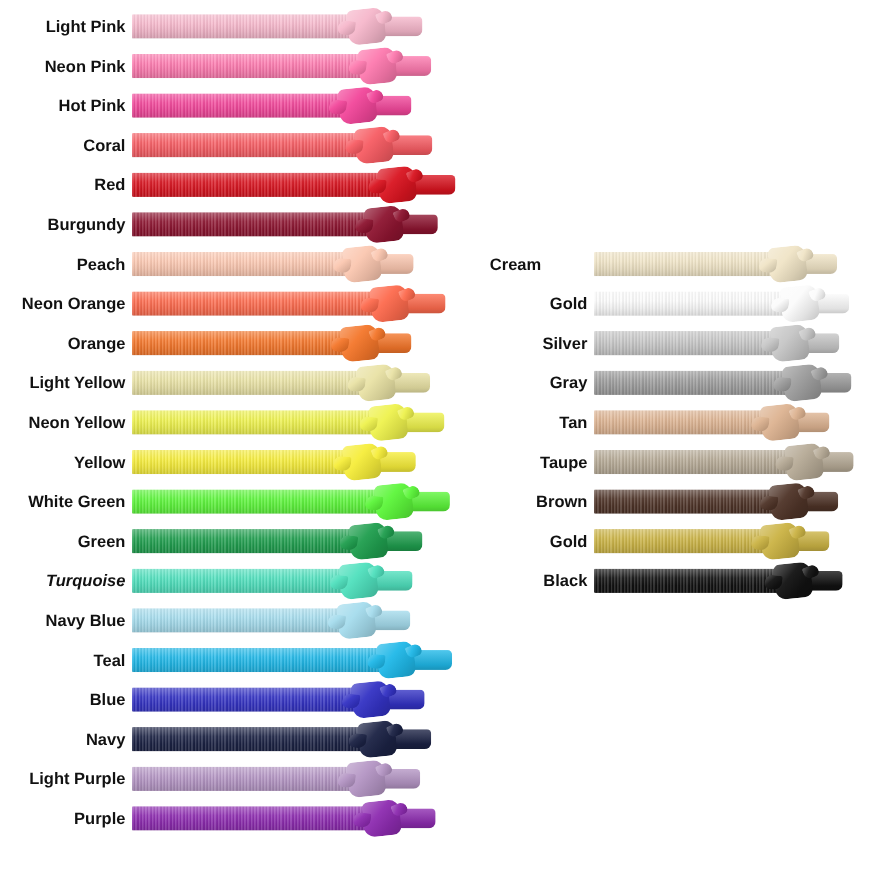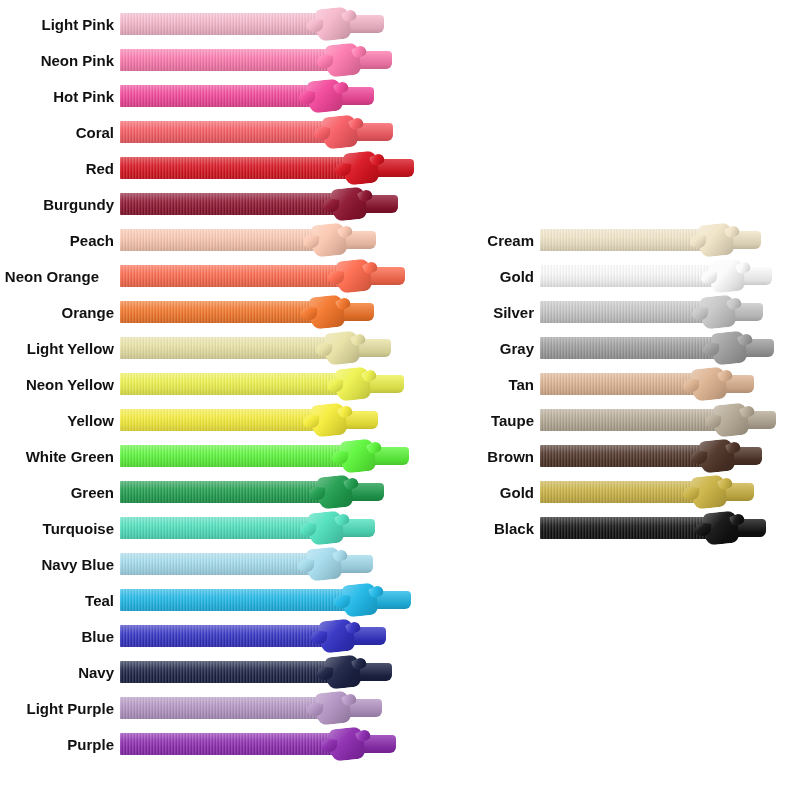--- a/index.html
+++ b/index.html
@@ -175,21 +175,21 @@
       </div>
       <div class="swatch-row" style="top: 216px; left: 0px; width: 380px;">
         <div class="swatch-label" style="width: 120px;">Peach</div>
         <div class="band-wrap" style="width: 260px;">
           <div class="tail" style="left: 224px; width: 32px; background-color: rgb(251, 199, 176);"></div>
           <div class="band" style="width: 200px; background-color: rgb(251, 199, 176);"></div>
           <div class="band-sheen" style="width: 200px;"></div>
           <div class="knot" style="left: 192px; background-color: rgb(251, 199, 176);"></div>
         </div>
       </div>
-      <div class="swatch-row" style="top: 252px; left: 0px; width: 380px; gap: 15px;">
+      <div class="swatch-row" style="top: 252px; left: 0px; width: 380px;">
         <div class="swatch-label" style="width: 120px;">Neon Orange</div>
         <div class="band-wrap" style="width: 260px;">
           <div class="tail" style="left: 249px; width: 36px; background-color: rgb(253, 106, 77);"></div>
           <div class="band" style="width: 226px; background-color: rgb(253, 106, 77);"></div>
           <div class="band-sheen" style="width: 226px;"></div>
           <div class="knot" style="left: 217px; background-color: rgb(253, 106, 77);"></div>
         </div>
       </div>
       <div class="swatch-row" style="top: 288px; left: 0px; width: 380px;">
         <div class="swatch-label" style="width: 120px;">Orange</div>
@@ -239,21 +239,21 @@
       <div class="swatch-row" style="top: 468px; left: 0px; width: 380px;">
         <div class="swatch-label" style="width: 120px;">Green</div>
         <div class="band-wrap" style="width: 260px;">
           <div class="tail" style="left: 230px; width: 34px; background-color: rgb(31, 158, 78);"></div>
           <div class="band" style="width: 206px; background-color: rgb(31, 158, 78);"></div>
           <div class="band-sheen" style="width: 206px;"></div>
           <div class="knot" style="left: 198px; background-color: rgb(31, 158, 78);"></div>
         </div>
       </div>
       <div class="swatch-row" style="top: 504px; left: 0px; width: 380px;">
-        <div class="swatch-label" style="width: 144px;">Turquoise</div>
+        <div class="swatch-label" style="width: 144px; font-style: italic;">Turquoise</div>
         <div class="band-wrap" style="width: 260px;">
           <div class="tail" style="left: 221px; width: 34px; background-color: rgb(79, 224, 189);"></div>
           <div class="band" style="width: 197px; background-color: rgb(79, 224, 189);"></div>
           <div class="band-sheen" style="width: 197px;"></div>
           <div class="knot" style="left: 189px; background-color: rgb(79, 224, 189);"></div>
         </div>
       </div>
       <div class="swatch-row" style="top: 540px; left: 0px; width: 380px;">
         <div class="swatch-label" style="width: 120px;">Navy Blue</div>
         <div class="band-wrap" style="width: 260px;">
@@ -303,21 +303,21 @@
         <div class="swatch-label" style="width: 120px; margin-left: 37px;">Purple</div>
         <div class="band-wrap" style="width: 260px;">
           <div class="tail" style="left: 242px; width: 34px; background-color: rgb(141, 43, 176);"></div>
           <div class="band" style="width: 218px; background-color: rgb(141, 43, 176);"></div>
           <div class="band-sheen" style="width: 218px;"></div>
           <div class="knot" style="left: 210px; background-color: rgb(141, 43, 176);"></div>
         </div>
       </div>
     </div>
     <div class="column" style="left: 440px; top: 222px; width: 360px;">
-      <div class="swatch-row" style="top: 0px; left: 0px; width: 360px;">
+      <div class="swatch-row" style="top: 0px; left: 0px; width: 360px; gap: 42px;">
         <div class="swatch-label" style="width: 100px;">Cream</div>
         <div class="band-wrap" style="width: 260px;">
           <div class="tail" style="left: 191px; width: 30px; background-color: rgb(240, 228, 198);"></div>
           <div class="band" style="width: 167px; background-color: rgb(240, 228, 198);"></div>
           <div class="band-sheen" style="width: 167px;"></div>
           <div class="knot" style="left: 159px; background-color: rgb(240, 228, 198);"></div>
         </div>
       </div>
       <div class="swatch-row" style="top: 36px; left: 0px; width: 360px;">
         <div class="swatch-label" style="width: 100px;">Gold</div>

